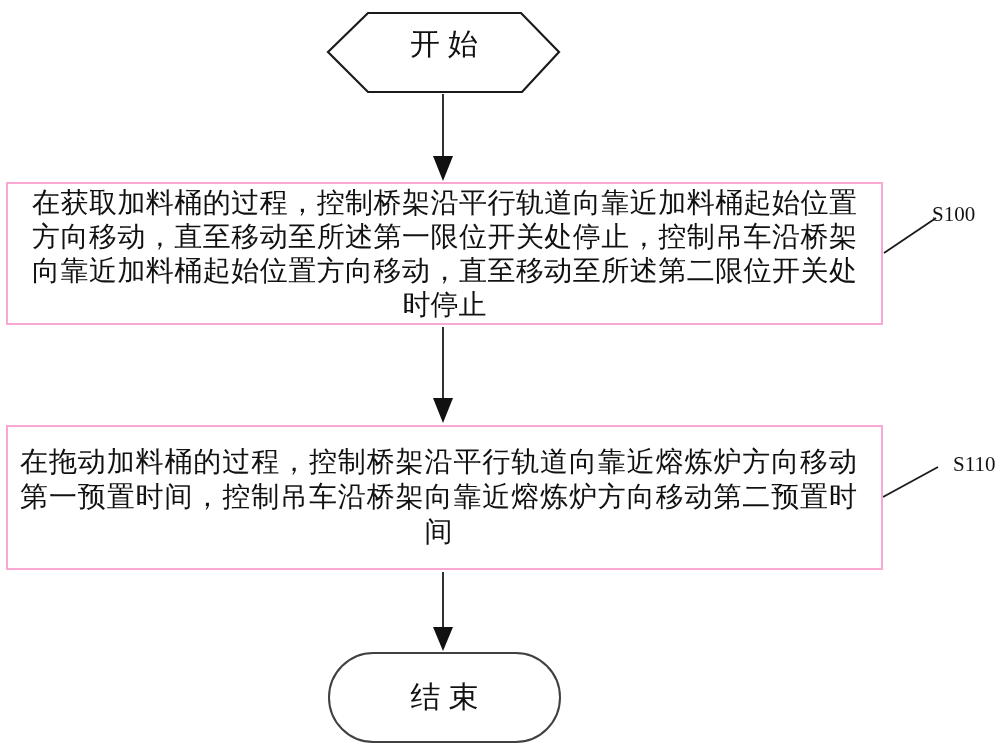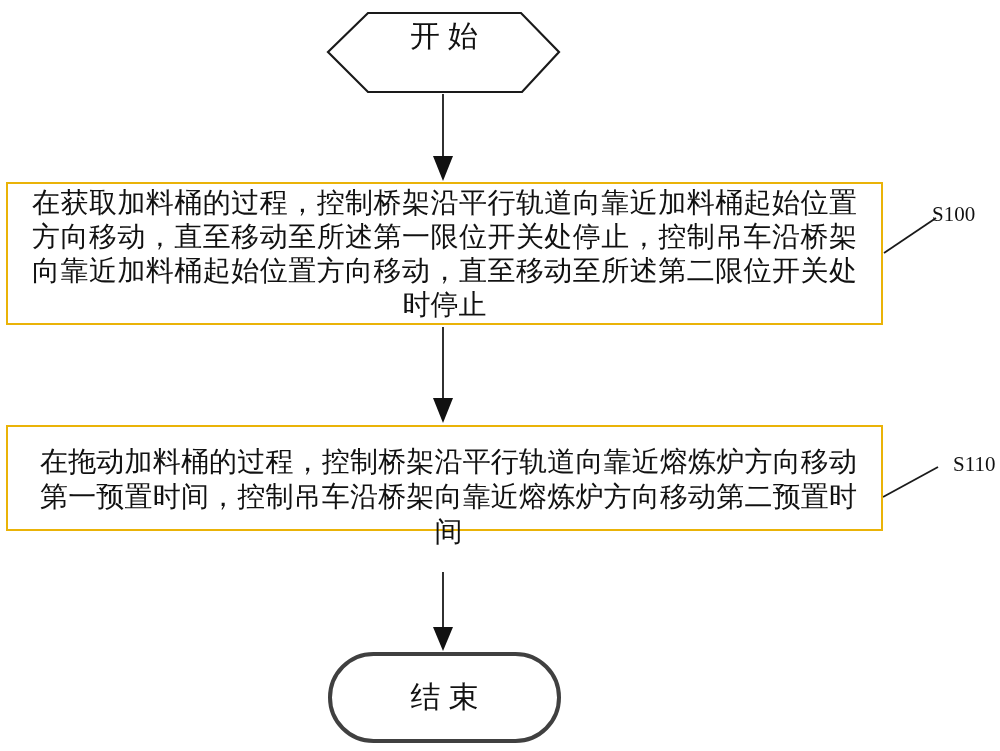--- a/index.html
+++ b/index.html
@@ -29,66 +29,66 @@
     display: flex;
     align-items: center;
     justify-content: center;
     font-size: 30px;
     letter-spacing: 8px;
     text-indent: 8px; 
     color: #111111;
   }
   .start-label {
     left: 328px;
-    top: 4px;
+    top: 12px;
     width: 232px;
     height: 64px;
   }
   .terminal-end {
     position: absolute;
     left: 328px;
     top: 652px;
     width: 233px;
     height: 91px;
     box-sizing: border-box;
-    border: 4px solid #404040;
+    border: 2px solid #404040;
     border-radius: 46px;
     background: #ffffff;
     display: flex;
     align-items: center;
     justify-content: center;
     font-size: 30px;
     letter-spacing: 8px;
     text-indent: 8px;
   }
   .process {
     position: absolute;
     left: 6px;
     width: 877px;
     box-sizing: border-box;
-    border: 2px solid #eab308;
+    border: 2px solid #f9a8d4;
     background: #ffffff;
     font-size: 28px;
     color: #111111;
     text-align: justify;
     text-align-last: center;
     text-justify: inter-ideograph;
     word-break: break-all;
   }
   .process-1 {
     top: 182px;
     height: 143px;
     line-height: 34px;
     padding: 2px 24px 0 24px;
   }
   .process-2 {
     top: 425px;
-    height: 106px;
+    height: 145px;
     line-height: 35px;
-    padding: 17px 24px 0 32px;
+    padding: 17px 24px 0 12px;
   }
   .step-label {
     position: absolute;
     font-size: 21px;
     color: #111111;
     font-family: "Liberation Serif", "DejaVu Serif", serif;
   }
   .step-label-s100 { left: 932px; top: 202px; }
   .step-label-s110 { left: 953px; top: 452px; }
 </style>

